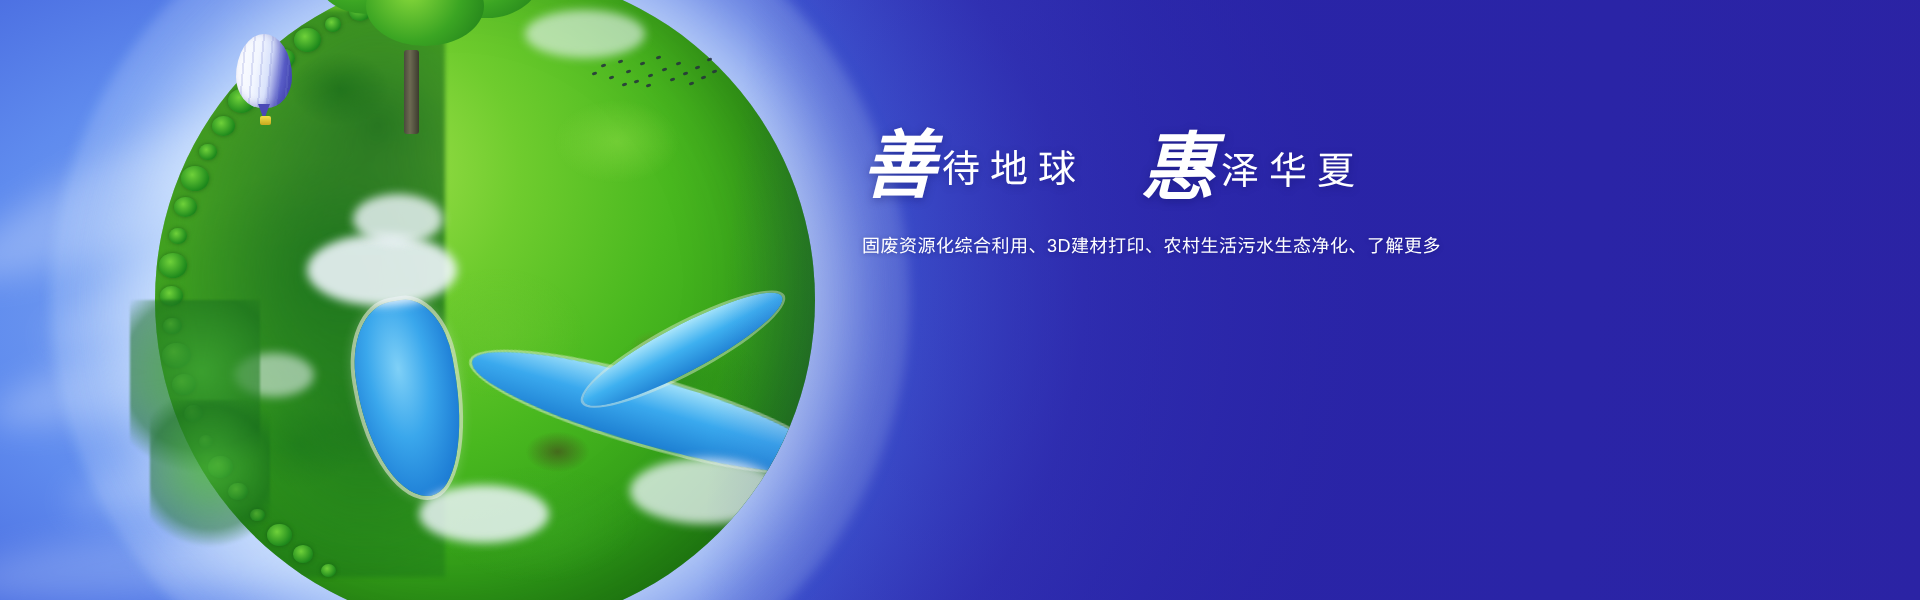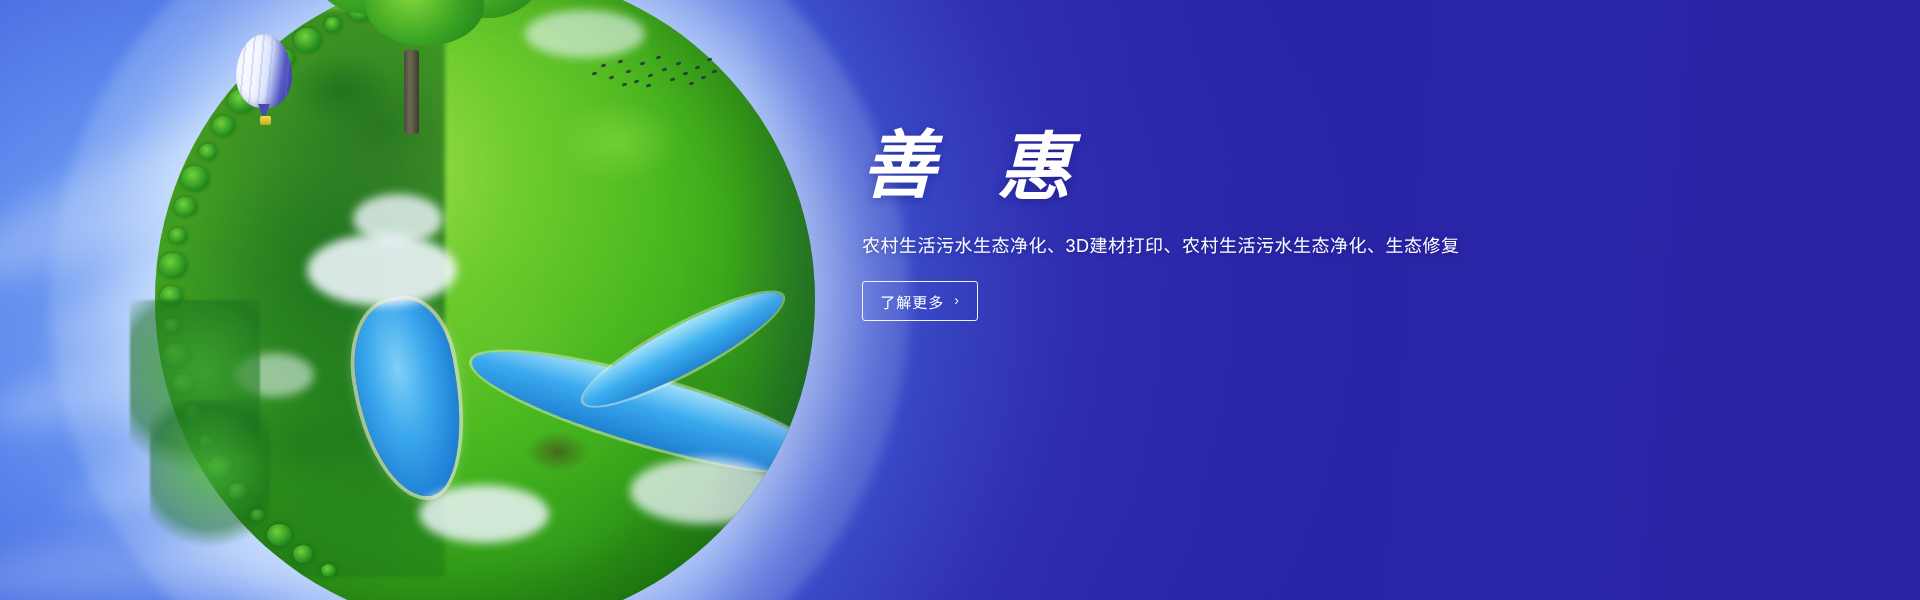--- a/index.html
+++ b/index.html
@@ -330,29 +330,27 @@
       <i style="left: 34px; top: 33px;"></i>
     </div>
 
   <div class="sky-right"></div>
 
   <div class="content">
 
     <div class="headline">
       <span class="word">
         <span class="hl-brush b1">善</span>
+        <span class="hl-plain p1">待地球</span>
       </span>
       <span class="gap"></span>
       <span class="word">
         <span class="hl-brush b2">惠</span>
+        <span class="hl-plain p2">泽华夏</span>
       </span>
     </div>
 
 
-    <div class="desc">农村生活污水生态净化、3D建材打印、农村生活污水生态净化、生态修复</div>
-
-    <div class="cta">
-      <span>了解更多</span>
-      <span class="chev">›</span>
-    </div>
+    <div class="desc">固废资源化综合利用、3D建材打印、农村生活污水生态净化、了解更多</div>
+
 
   </div>
 </div>
 
 </body></html>

